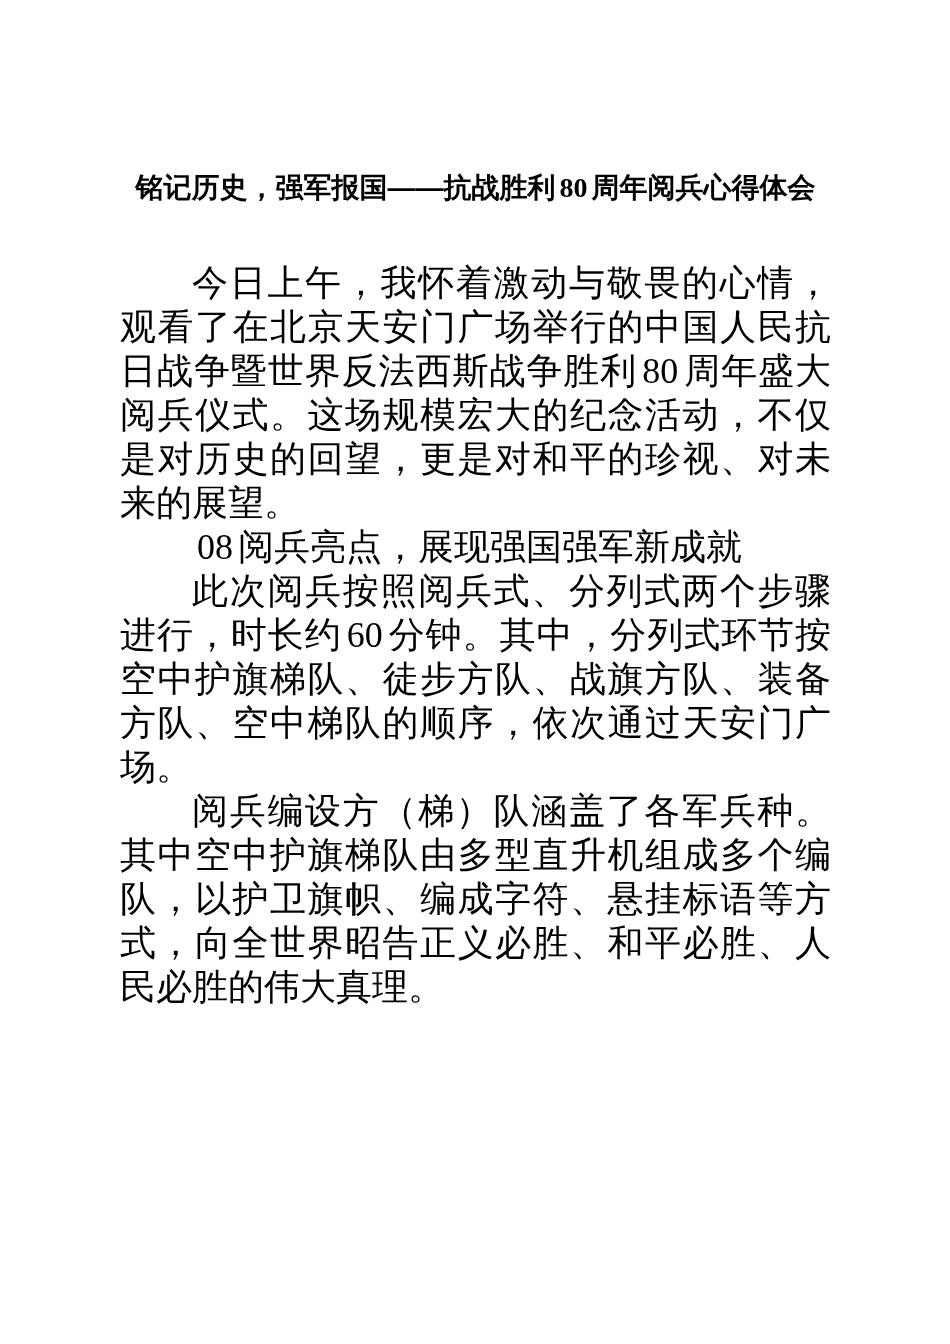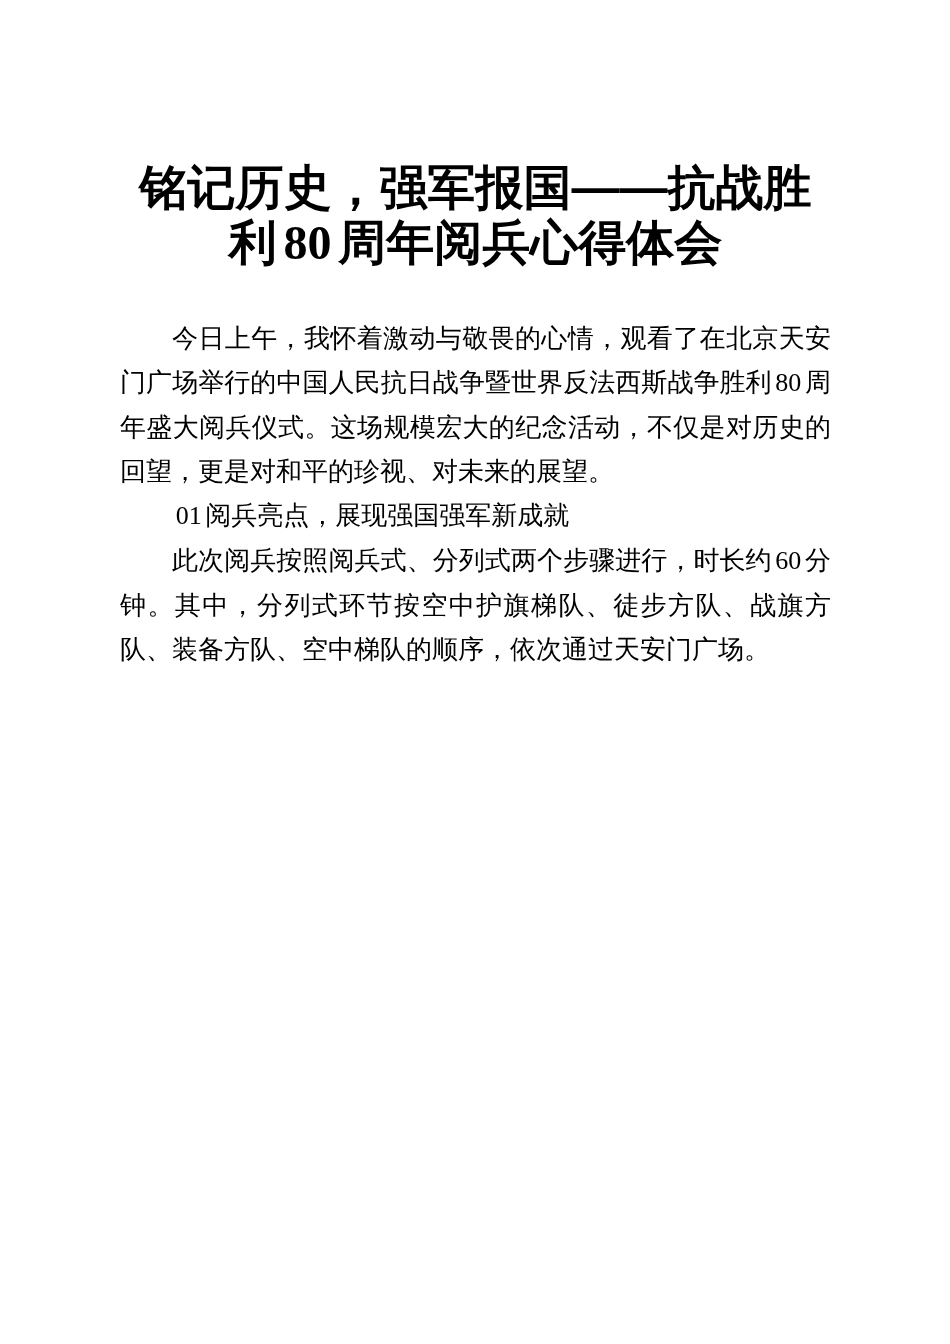--- a/index.html
+++ b/index.html
@@ -14,48 +14,49 @@
     margin: 0 auto;
     background: #ffffff;
     color: #000000;
     box-sizing: border-box;
     padding: 160px 119px 0 120px;
     overflow: hidden;
     font-family: "Liberation Sans", sans-serif;
   }
   .doc-title {
     margin: 0 0 46px 0;
-    font-size: 48px;
+    font-size: 28px;
     line-height: 55px;
     font-weight: bold;
     text-align: center;
     letter-spacing: 0;
   }
   .doc-body {
     width: 100%;
   }
   .para {
     margin: 0;
-    font-size: 26px;
+    font-size: 36px;
     line-height: 44px;
     text-align: justify;
     text-justify: inter-ideograph;
     text-indent: 2em;
     word-break: break-all;
     overflow-wrap: break-word;
   }
   
   .num {
     font-family: "Liberation Serif", serif;
     margin: 0 0.14em;
   }
 </style>
 </head>
 <body>
 
 <div class="page">
   <h1 class="doc-title">铭记历史，强军报国——抗战胜利<span class="num">80</span>周年阅兵心得体会</h1>
   <div class="doc-body">
       <p class="para">今日上午，我怀着激动与敬畏的心情，观看了在北京天安门广场举行的中国人民抗日战争暨世界反法西斯战争胜利<span class="num">80</span>周年盛大阅兵仪式。这场规模宏大的纪念活动，不仅是对历史的回望，更是对和平的珍视、对未来的展望。</p>
-      <p class="para"><span class="num">01</span>阅兵亮点，展现强国强军新成就</p>
+      <p class="para"><span class="num">08</span>阅兵亮点，展现强国强军新成就</p>
       <p class="para">此次阅兵按照阅兵式、分列式两个步骤进行，时长约<span class="num">60</span>分钟。其中，分列式环节按空中护旗梯队、徒步方队、战旗方队、装备方队、空中梯队的顺序，依次通过天安门广场。</p>
+      <p class="para">阅兵编设方（梯）队涵盖了各军兵种。其中空中护旗梯队由多型直升机组成多个编队，以护卫旗帜、编成字符、悬挂标语等方式，向全世界昭告正义必胜、和平必胜、人民必胜的伟大真理。</p>
     </div>
 </div>
 
 </body></html>

